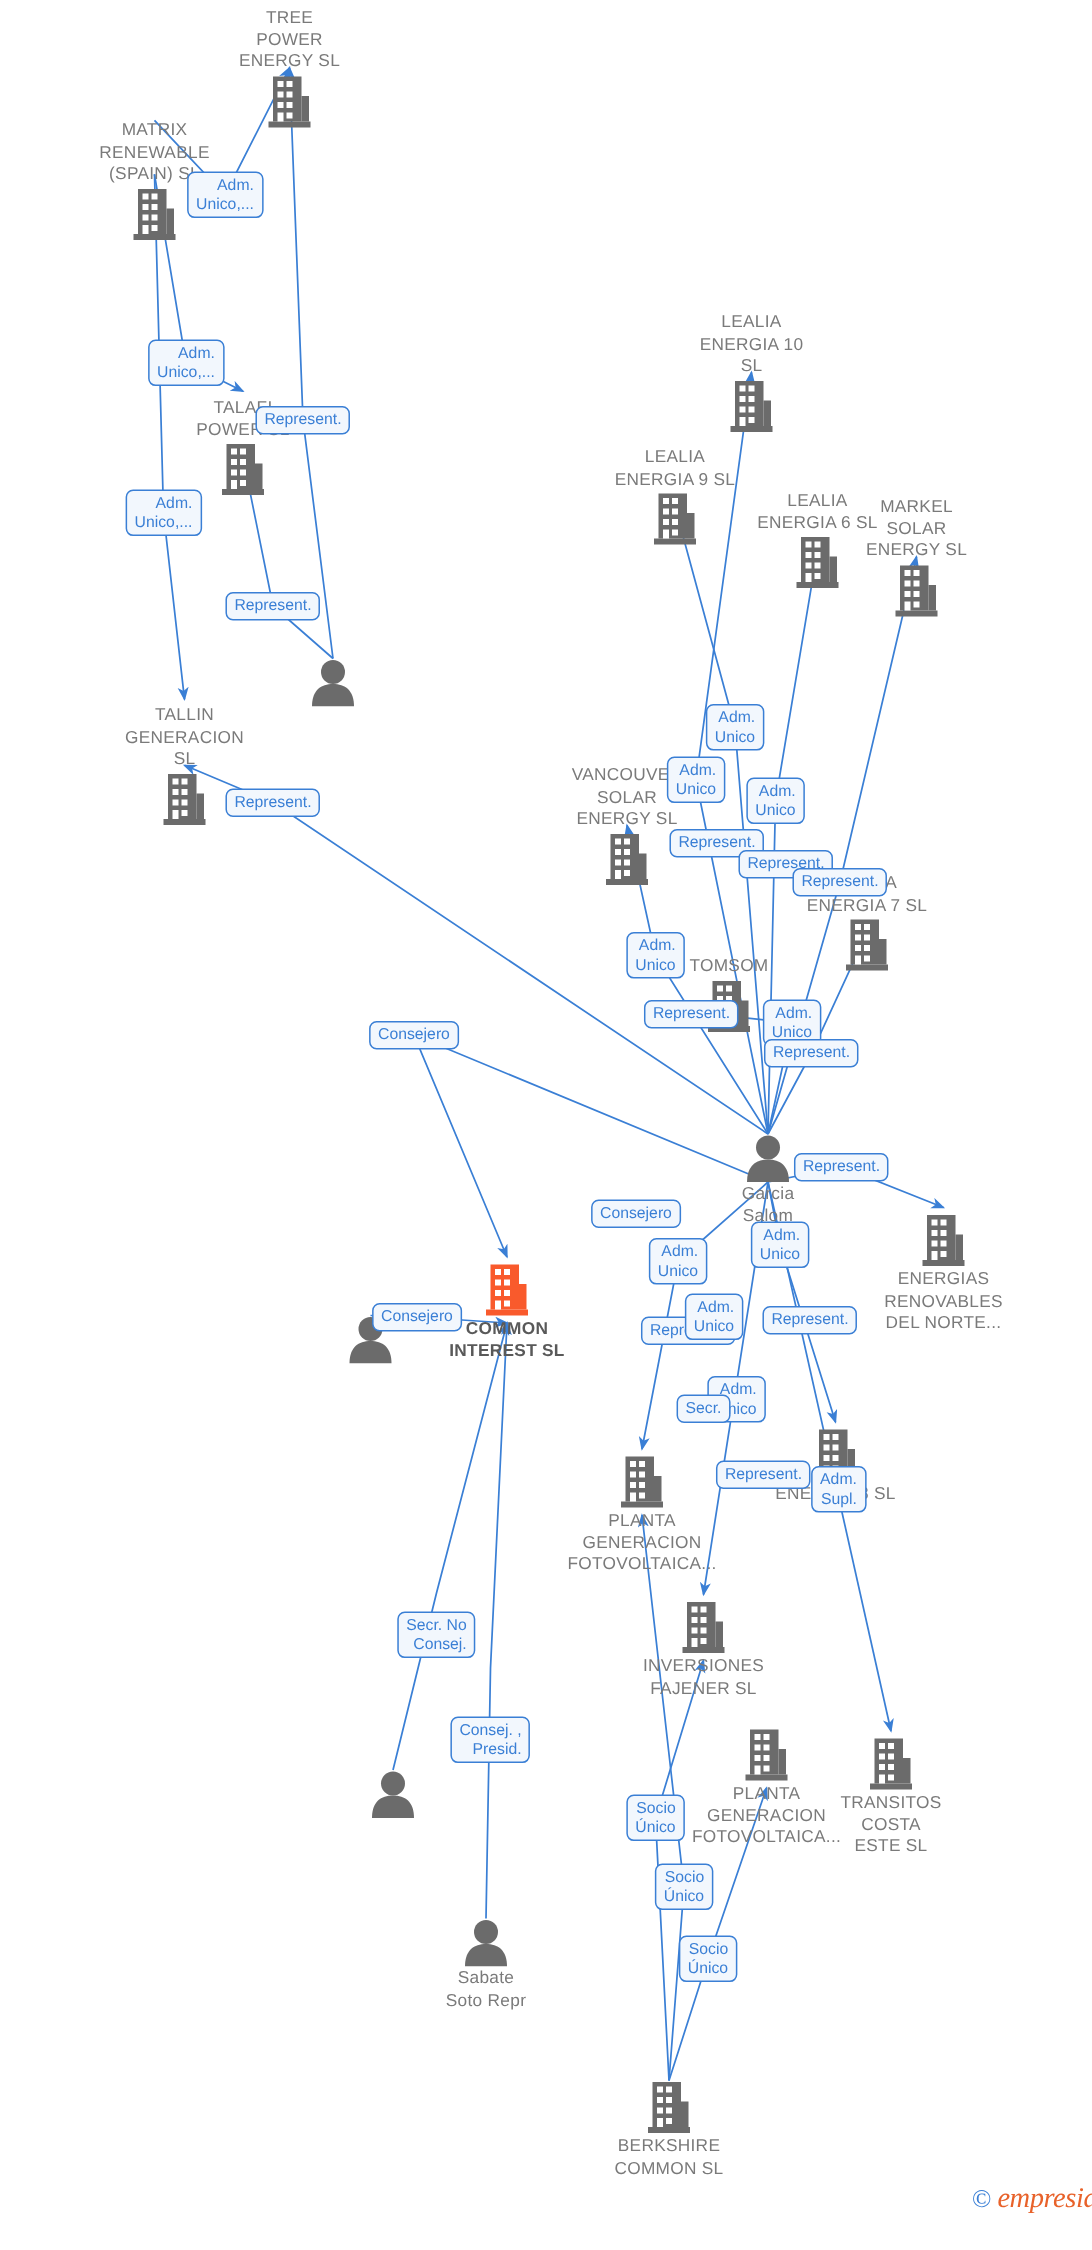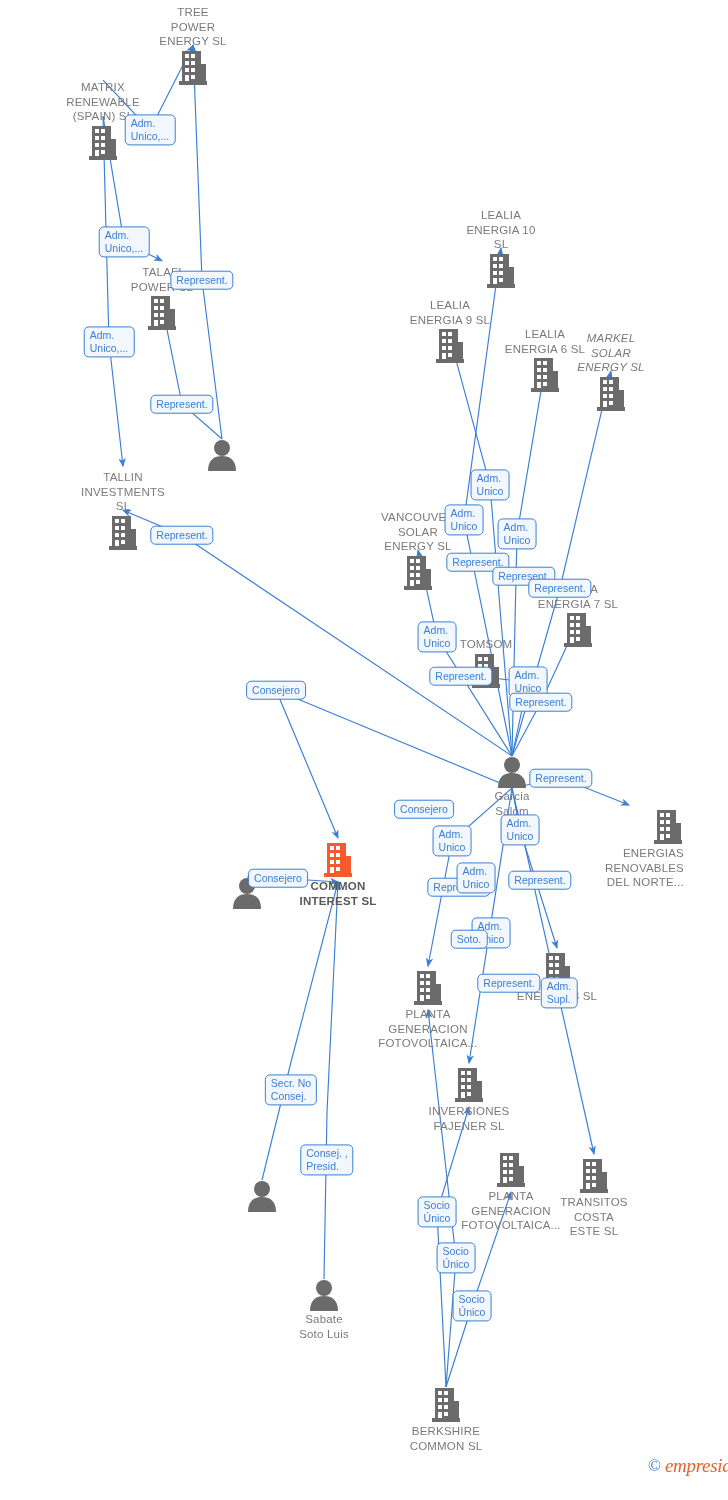--- a/index.html
+++ b/index.html
@@ -52,21 +52,21 @@
   }
   .rel {
     position: absolute;
     transform: translate(-50%, -50%);
     border: 1.2px solid #3a7fd5;
     border-radius: 5px;
     background: #f2f7fd;
     color: #3a7fd5;
     font-size: 10.5px;
     line-height: 12.6px;
-    text-align: left;
+    text-align: right;
     padding: 2px 5px;
     white-space: pre-line;
     font-family: "Liberation Sans", sans-serif;
   }
   .wm {
     position: absolute;
     display: flex;
     align-items: center;
     gap: 4px;
   }
@@ -172,21 +172,21 @@
             <rect x="8" y="11" width="4" height="4" fill="#fff"></rect>
             <rect x="14" y="11" width="4" height="4" fill="#fff"></rect>
             <rect x="8" y="18" width="4" height="4" fill="#fff"></rect>
             <rect x="14" y="18" width="4" height="4" fill="#fff"></rect>
             <rect x="8" y="25" width="4" height="6" fill="#fff"></rect>
             <rect x="14" y="25" width="4" height="4" fill="#fff"></rect>
           </svg></span>
       </div>
       <div class="node above" style="left: 123px; top: 470px;">
         <span class="label">TALLIN
-INVESTMENTS
+GENERACION
 SL</span>
         <span class="glyph"><svg width="32" height="36" viewBox="0 0 32 36" xmlns="http://www.w3.org/2000/svg">
             <rect x="5" y="1" width="19" height="30" fill="#6b6b6b"></rect>
             <rect x="24" y="14" width="5" height="17" fill="#6b6b6b"></rect>
             <rect x="2" y="31" width="28" height="4" fill="#6b6b6b"></rect>
             <rect x="8" y="4" width="4" height="4" fill="#fff"></rect>
             <rect x="14" y="4" width="4" height="4" fill="#fff"></rect>
             <rect x="8" y="11" width="4" height="4" fill="#fff"></rect>
             <rect x="14" y="11" width="4" height="4" fill="#fff"></rect>
             <rect x="8" y="18" width="4" height="4" fill="#fff"></rect>
@@ -229,21 +229,21 @@
             <circle cx="15" cy="9" r="8" fill="#6b6b6b"></circle>
             <path d="M1 32 C1 21 7 17 15 17 C23 17 29 21 29 32 Z" fill="#6b6b6b"></path>
           </svg></span>
       </div>
       <div class="node below" style="left: 324px; top: 1279px;">
         <span class="glyph"><svg width="30" height="32" viewBox="0 0 30 32" xmlns="http://www.w3.org/2000/svg">
             <circle cx="15" cy="9" r="8" fill="#6b6b6b"></circle>
             <path d="M1 32 C1 21 7 17 15 17 C23 17 29 21 29 32 Z" fill="#6b6b6b"></path>
           </svg></span>
         <span class="label">Sabate
-Soto Luis</span>
+Soto Repr</span>
       </div>
       <div class="node above" style="left: 501px; top: 208px;">
         <span class="label">LEALIA
 ENERGIA 10
 SL</span>
         <span class="glyph"><svg width="32" height="36" viewBox="0 0 32 36" xmlns="http://www.w3.org/2000/svg">
             <rect x="5" y="1" width="19" height="30" fill="#6b6b6b"></rect>
             <rect x="24" y="14" width="5" height="17" fill="#6b6b6b"></rect>
             <rect x="2" y="31" width="28" height="4" fill="#6b6b6b"></rect>
             <rect x="8" y="4" width="4" height="4" fill="#fff"></rect>
@@ -283,21 +283,21 @@
             <rect x="8" y="4" width="4" height="4" fill="#fff"></rect>
             <rect x="14" y="4" width="4" height="4" fill="#fff"></rect>
             <rect x="8" y="11" width="4" height="4" fill="#fff"></rect>
             <rect x="14" y="11" width="4" height="4" fill="#fff"></rect>
             <rect x="8" y="18" width="4" height="4" fill="#fff"></rect>
             <rect x="14" y="18" width="4" height="4" fill="#fff"></rect>
             <rect x="8" y="25" width="4" height="6" fill="#fff"></rect>
             <rect x="14" y="25" width="4" height="4" fill="#fff"></rect>
           </svg></span>
       </div>
-      <div class="node above" style="left: 611px; top: 331px; font-style: italic;">
+      <div class="node above" style="left: 611px; top: 331px;">
         <span class="label">MARKEL
 SOLAR
 ENERGY  SL</span>
         <span class="glyph"><svg width="32" height="36" viewBox="0 0 32 36" xmlns="http://www.w3.org/2000/svg">
             <rect x="5" y="1" width="19" height="30" fill="#6b6b6b"></rect>
             <rect x="24" y="14" width="5" height="17" fill="#6b6b6b"></rect>
             <rect x="2" y="31" width="28" height="4" fill="#6b6b6b"></rect>
             <rect x="8" y="4" width="4" height="4" fill="#fff"></rect>
             <rect x="14" y="4" width="4" height="4" fill="#fff"></rect>
             <rect x="8" y="11" width="4" height="4" fill="#fff"></rect>
@@ -361,21 +361,21 @@
       </div>
       <div class="node below" style="left: 512px; top: 756px;">
         <span class="glyph"><svg width="30" height="32" viewBox="0 0 30 32" xmlns="http://www.w3.org/2000/svg">
             <circle cx="15" cy="9" r="8" fill="#6b6b6b"></circle>
             <path d="M1 32 C1 21 7 17 15 17 C23 17 29 21 29 32 Z" fill="#6b6b6b"></path>
           </svg></span>
         <span class="label">Garcia
 Salom
 M...</span>
       </div>
-      <div class="node below" style="left: 629px; top: 809px; text-align: right;">
+      <div class="node below" style="left: 629px; top: 809px;">
         <span class="glyph"><svg width="32" height="36" viewBox="0 0 32 36" xmlns="http://www.w3.org/2000/svg">
             <rect x="5" y="1" width="19" height="30" fill="#6b6b6b"></rect>
             <rect x="24" y="14" width="5" height="17" fill="#6b6b6b"></rect>
             <rect x="2" y="31" width="28" height="4" fill="#6b6b6b"></rect>
             <rect x="8" y="4" width="4" height="4" fill="#fff"></rect>
             <rect x="14" y="4" width="4" height="4" fill="#fff"></rect>
             <rect x="8" y="11" width="4" height="4" fill="#fff"></rect>
             <rect x="14" y="11" width="4" height="4" fill="#fff"></rect>
             <rect x="8" y="18" width="4" height="4" fill="#fff"></rect>
             <rect x="14" y="18" width="4" height="4" fill="#fff"></rect>
@@ -527,21 +527,21 @@
       <div class="rel" style="left: 452px; top: 841px;">Adm.
 Unico</div>
       <div class="rel" style="left: 520px; top: 830px;">Adm.
 Unico</div>
       <div class="rel" style="left: 459px; top: 887px;">Represent.</div>
       <div class="rel" style="left: 476px; top: 878px;">Adm.
 Unico</div>
       <div class="rel" style="left: 540px; top: 880px;">Represent.</div>
       <div class="rel" style="left: 491px; top: 933px;">Adm.
 Unico</div>
-      <div class="rel" style="left: 469px; top: 939px;">Soto.</div>
+      <div class="rel" style="left: 469px; top: 939px;">Secr.</div>
       <div class="rel" style="left: 509px; top: 983px;">Represent.</div>
       <div class="rel" style="left: 559px; top: 993px;">Adm.
 Supl.</div>
       <div class="rel" style="left: 437px; top: 1212px;">Socio
 Único</div>
       <div class="rel" style="left: 456px; top: 1258px;">Socio
 Único</div>
       <div class="rel" style="left: 472px; top: 1306px;">Socio
 Único</div>
     </div>

